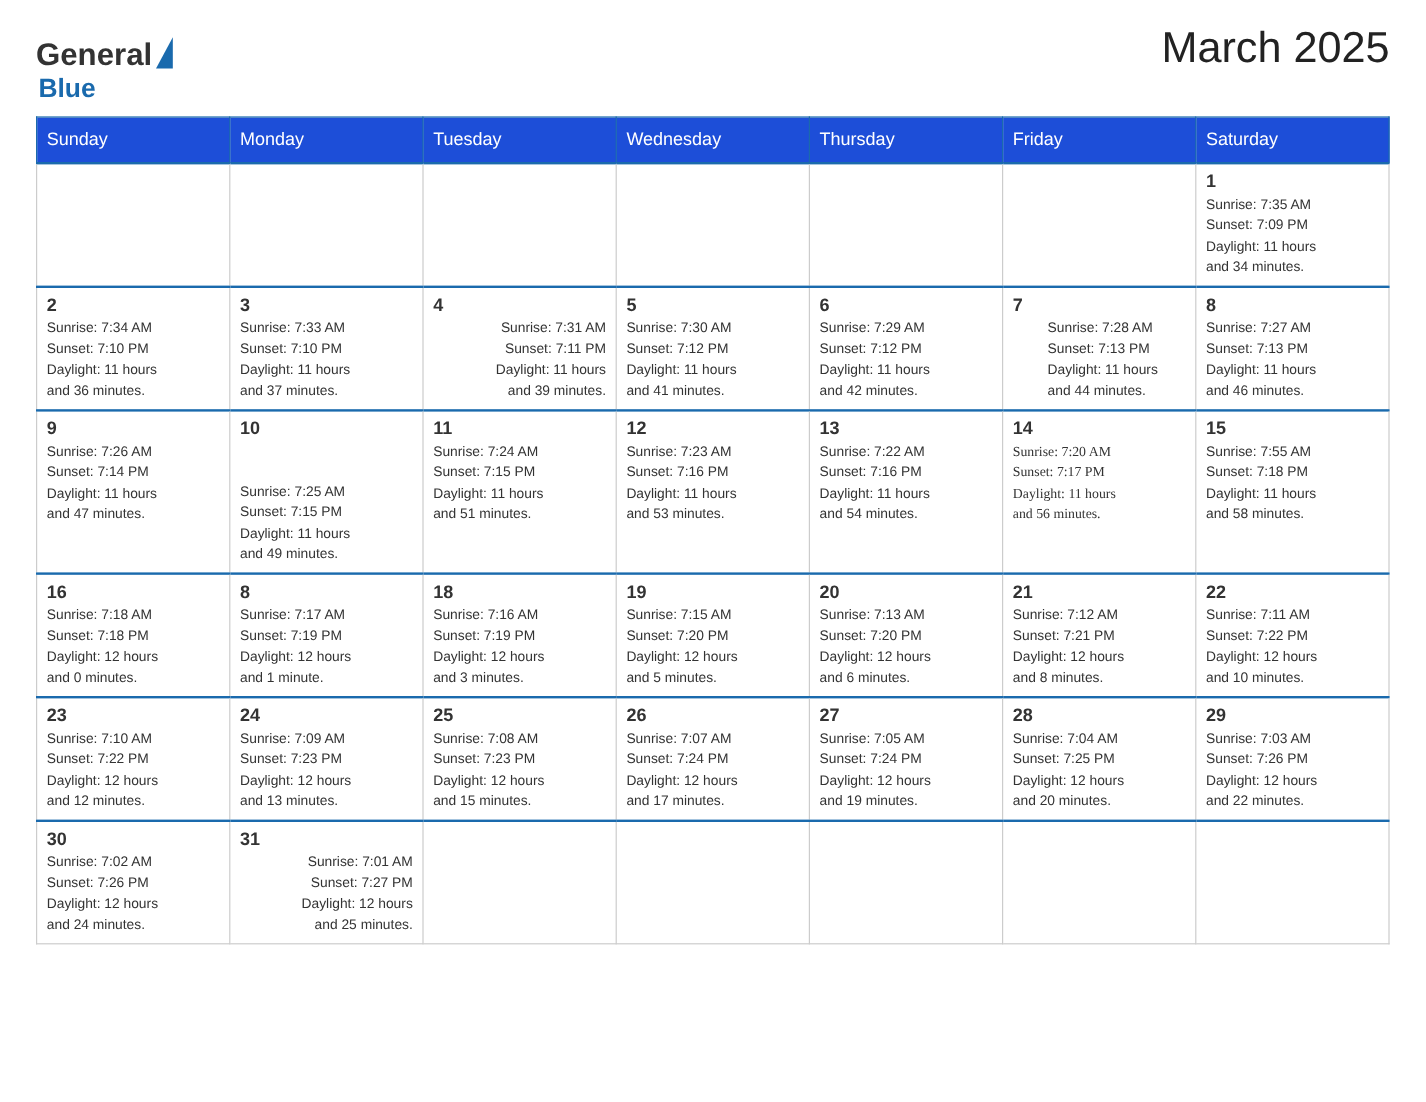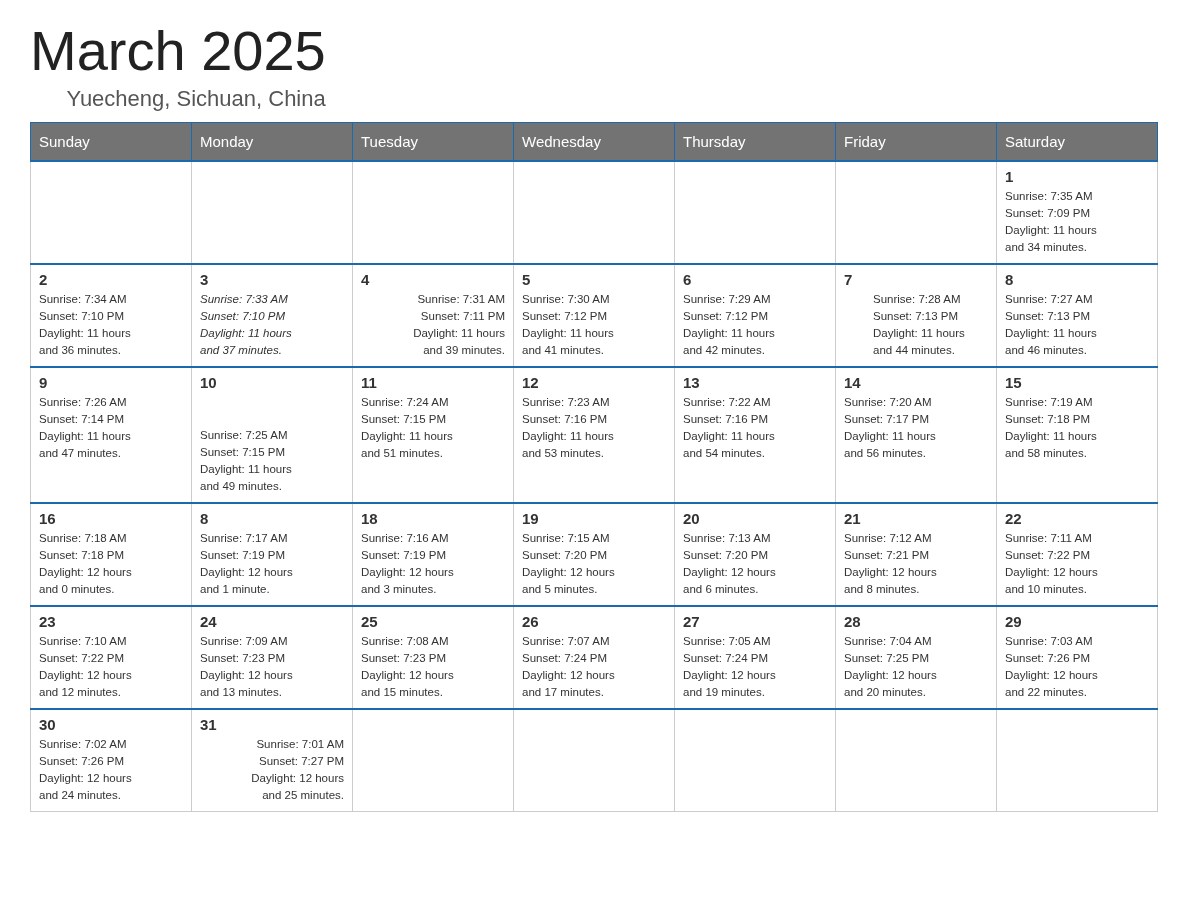--- a/index.html
+++ b/index.html
@@ -49,37 +49,37 @@
     .logo-bottom {
       font-size: 22px;
       font-weight: bold;
       color: #1a6aad;
       margin-left: 2px;
     }
     .title-area {
       text-align: right;
     }
     .main-title {
-      font-size: 56px;
+      font-size: 36px;
       font-weight: normal;
       color: #222;
       line-height: 1.1;
     }
     .subtitle {
       font-size: 22px;
       color: #555;
       margin-top: 4px;
     }
     .calendar {
       width: 100%;
       border-collapse: collapse;
       margin-top: 6px;
     }
     .calendar thead tr th {
-      background-color: #737373;
+      background-color: #1d4ed8;
       color: #fff;
       font-size: 15px;
       font-weight: normal;
       padding: 10px 8px;
       text-align: left;
       border: 1px solid #1a6aad;
     }
     .calendar tbody tr td {
       border: 1px solid #ccc;
       border-top: 2px solid #1a6aad;
@@ -101,23 +101,30 @@
       line-height: 1.5;
     }
     .empty-cell {
       background: #fff;
     }
   </style>
 </head>
 <body>
 
 <div class="header-area">
+  <div class="logo">
+    <div class="logo-top">
+      <span class="logo-text-general">General</span>
+      <div class="logo-triangle"></div>
+      <span class="logo-text-blue"></span>
+    </div>
+    <div class="logo-bottom">Blue</div>
+  </div>
   <div class="title-area">
     <div class="main-title">March 2025</div>
-    <div class="subtitle">Yuecheng, Sichuan, China</div>
   </div>
 </div>
 
 <table class="calendar">
   <thead>
     <tr>
     <th>Sunday</th>
         <th>Monday</th>
         <th>Tuesday</th>
         <th>Wednesday</th>
@@ -145,21 +152,21 @@
       <tr>
         <td>
           <span class="day-number">2</span>
           <div class="day-info" style="white-space: pre-line;">Sunrise: 7:34 AM
 Sunset: 7:10 PM
 Daylight: 11 hours
 and 36 minutes.</div>
         </td>
         <td>
           <span class="day-number">3</span>
-          <div class="day-info" style="white-space: pre-line; font-style: italic;">Sunrise: 7:33 AM
+          <div class="day-info" style="white-space: pre-line;">Sunrise: 7:33 AM
 Sunset: 7:10 PM
 Daylight: 11 hours
 and 37 minutes.</div>
         </td>
         <td>
           <span class="day-number">4</span>
           <div class="day-info" style="white-space: pre-line; text-align: right;">Sunrise: 7:31 AM
 Sunset: 7:11 PM
 Daylight: 11 hours
 and 39 minutes.</div>
@@ -224,28 +231,28 @@
         </td>
         <td>
           <span class="day-number">13</span>
           <div class="day-info" style="white-space: pre-line;">Sunrise: 7:22 AM
 Sunset: 7:16 PM
 Daylight: 11 hours
 and 54 minutes.</div>
         </td>
         <td>
           <span class="day-number">14</span>
-          <div class="day-info" style="white-space: pre-line;">Sunrise: 7:20 AM
+          <div class="day-info" style="white-space: pre-line; font-family: Liberation Serif, serif;">Sunrise: 7:20 AM
 Sunset: 7:17 PM
 Daylight: 11 hours
 and 56 minutes.</div>
         </td>
         <td>
           <span class="day-number">15</span>
-          <div class="day-info" style="white-space: pre-line;">Sunrise: 7:19 AM
+          <div class="day-info" style="white-space: pre-line;">Sunrise: 7:55 AM
 Sunset: 7:18 PM
 Daylight: 11 hours
 and 58 minutes.</div>
         </td>
       </tr>
       <tr>
         <td>
           <span class="day-number">16</span>
           <div class="day-info" style="white-space: pre-line;">Sunrise: 7:18 AM
 Sunset: 7:18 PM

